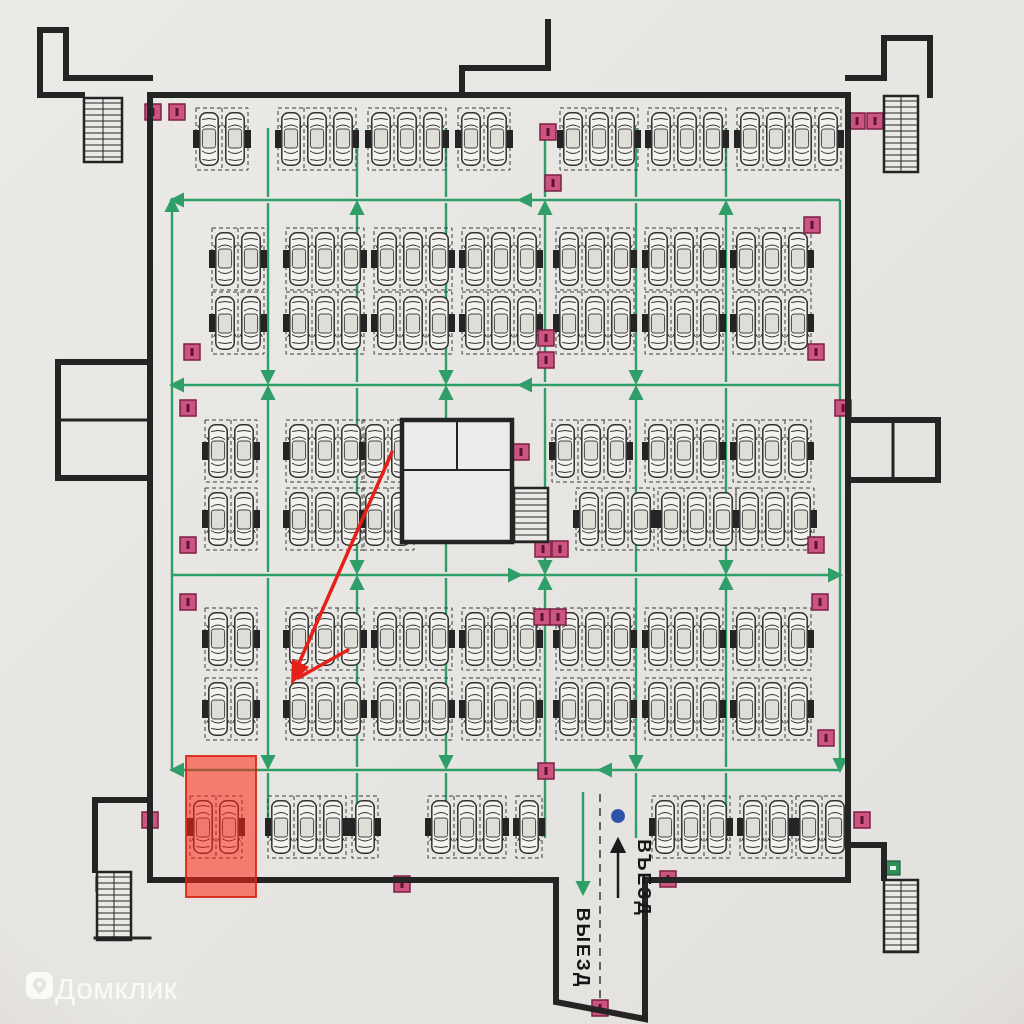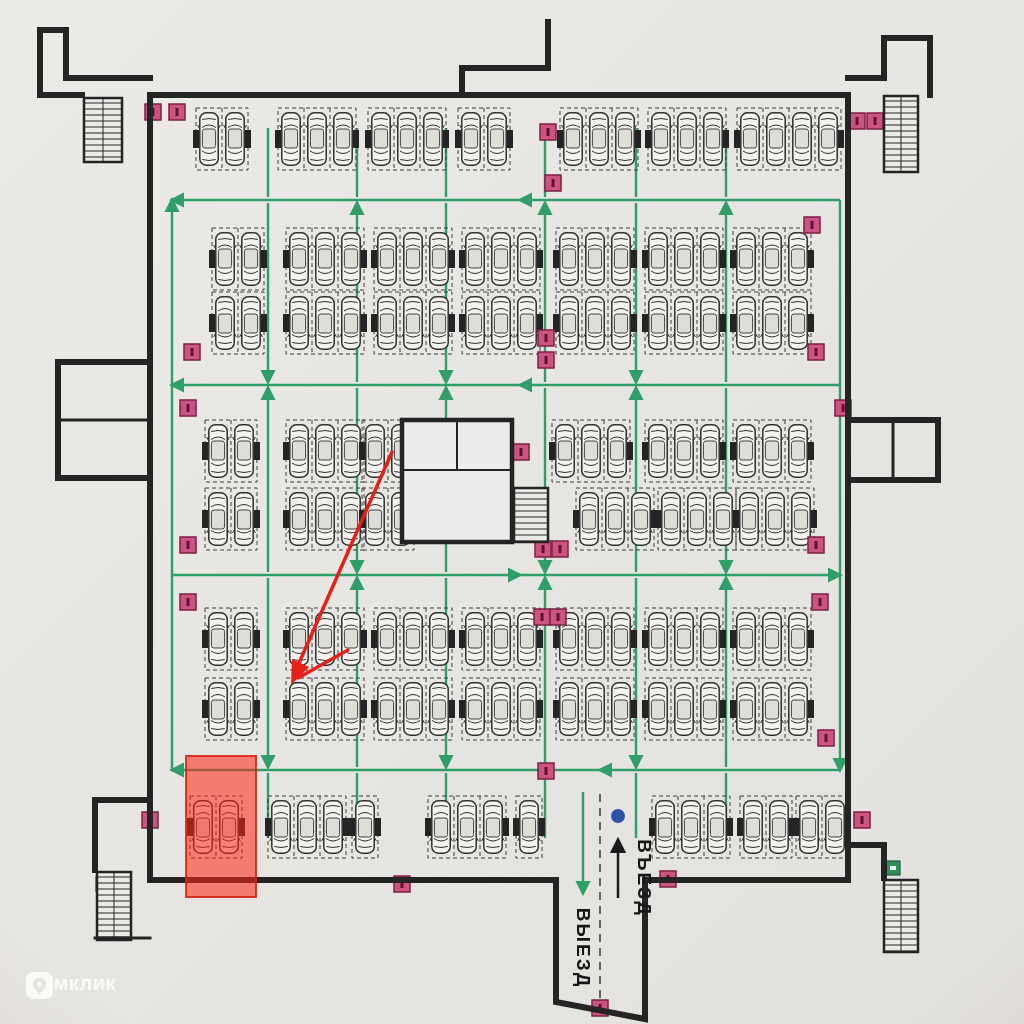--- a/index.html
+++ b/index.html
@@ -33,21 +33,21 @@
   .annot-head{fill:var(--annotation,#e62019);}
   .highlight{fill:rgba(255,36,20,.55);stroke:rgba(215,30,15,.85);stroke-width:2;}
   .blue-dot{fill:var(--blue-dot,#2b53a7);}
   .entry-arrow{stroke:#1c1c1c;stroke-width:2.5;fill:none;}
   .lane-text{font:700 19px "Liberation Sans",sans-serif;fill:#161616;letter-spacing:2px;}
   
   .vignette{position:absolute;inset:0;pointer-events:none;
     background:radial-gradient(120% 120% at 50% 45%, rgba(0,0,0,0) 55%, rgba(70,60,55,.22) 100%);}
   
   .watermark{position:absolute;left:26px;top:972px;display:flex;align-items:center;gap:9px;opacity:.88;}
-  .watermark span{color:rgba(255,255,255,.92);font-size:20px;font-weight:700;letter-spacing:.5px;}
+  .watermark span{color:rgba(255,255,255,.92);font-size:30px;font-weight:400;letter-spacing:.5px;margin-left:29px;}
 </style>
 </head>
 <body>
 
 <div class="stage">
   <svg id="plan" width="1024" height="1024" viewBox="0 0 1024 1024">
     <defs>
       <linearGradient id="paperGrad" x1="0" y1="0" x2="1" y2="1">
         <stop offset="0" stop-color="#eceae6"></stop>
         <stop offset="1" stop-color="#e3e1dd"></stop>

